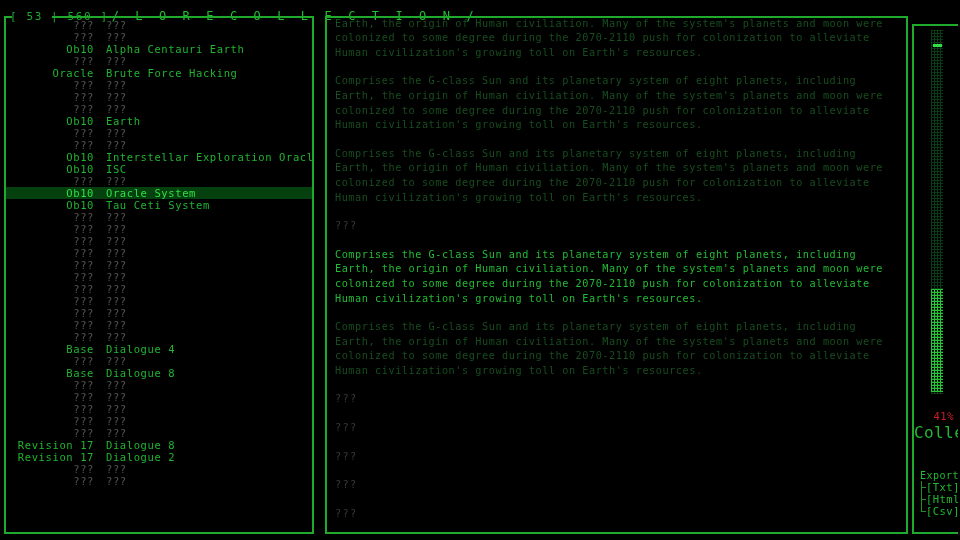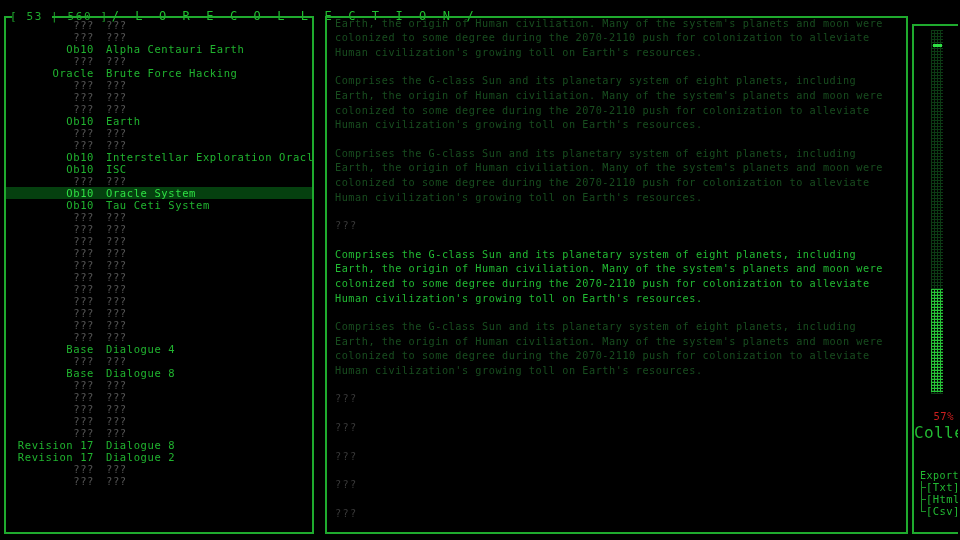--- a/index.html
+++ b/index.html
@@ -395,21 +395,21 @@
         <div class="para unknown" style="margin-bottom: 14px;">???</div>
         <div class="para unknown" style="margin-bottom: 14px;">???</div>
         <div class="para unknown" style="margin-bottom: 14px;">???</div>
       </div>
   </div>
 
   <div id="side-panel">
     <div id="scroll-track"></div>
     <div id="scroll-thumb"></div>
     <div id="progress-fill" style="height: 103px;"></div>
-    <div id="pct">57%</div>
+    <div id="pct">41%</div>
     <div id="collect-label">Collect</div>
 
     <div id="export-block">
       <div id="export-title">Export</div>
       <div id="export-options">
           <div class="export-row mid"><span class="branch"></span><span>[Txt]</span></div>
           <div class="export-row mid"><span class="branch"></span><span>[Html]</span></div>
           <div class="export-row"><span class="branch"></span><span>[Csv]</span></div>
         </div>
     </div>

